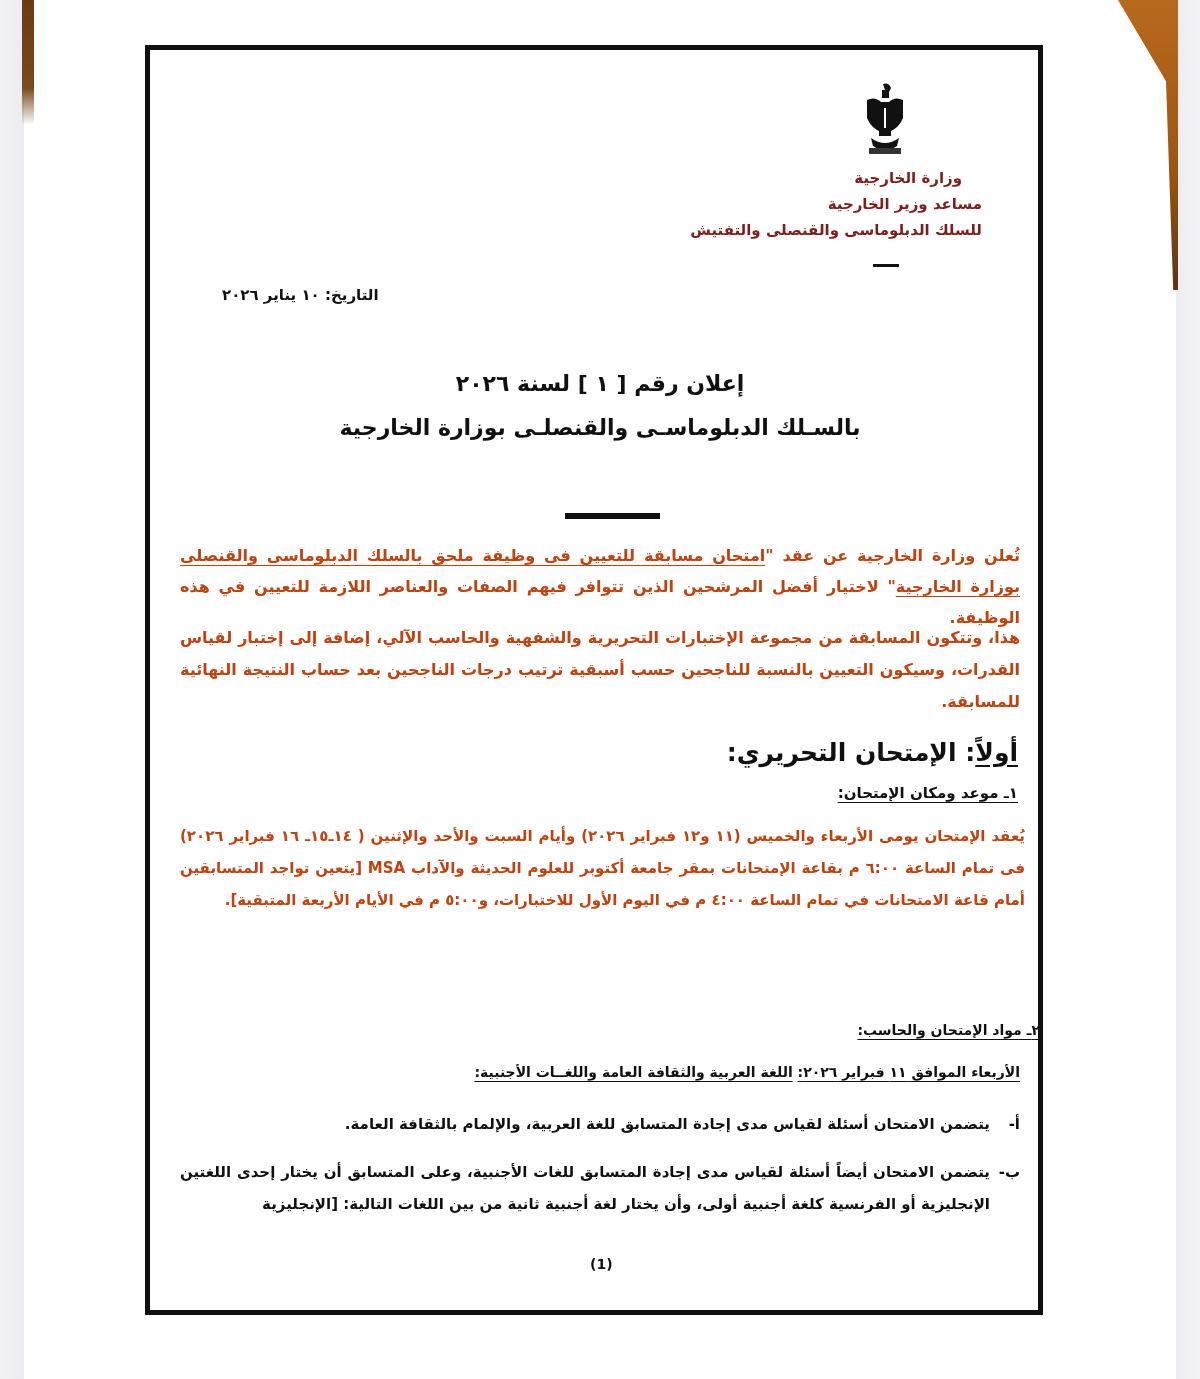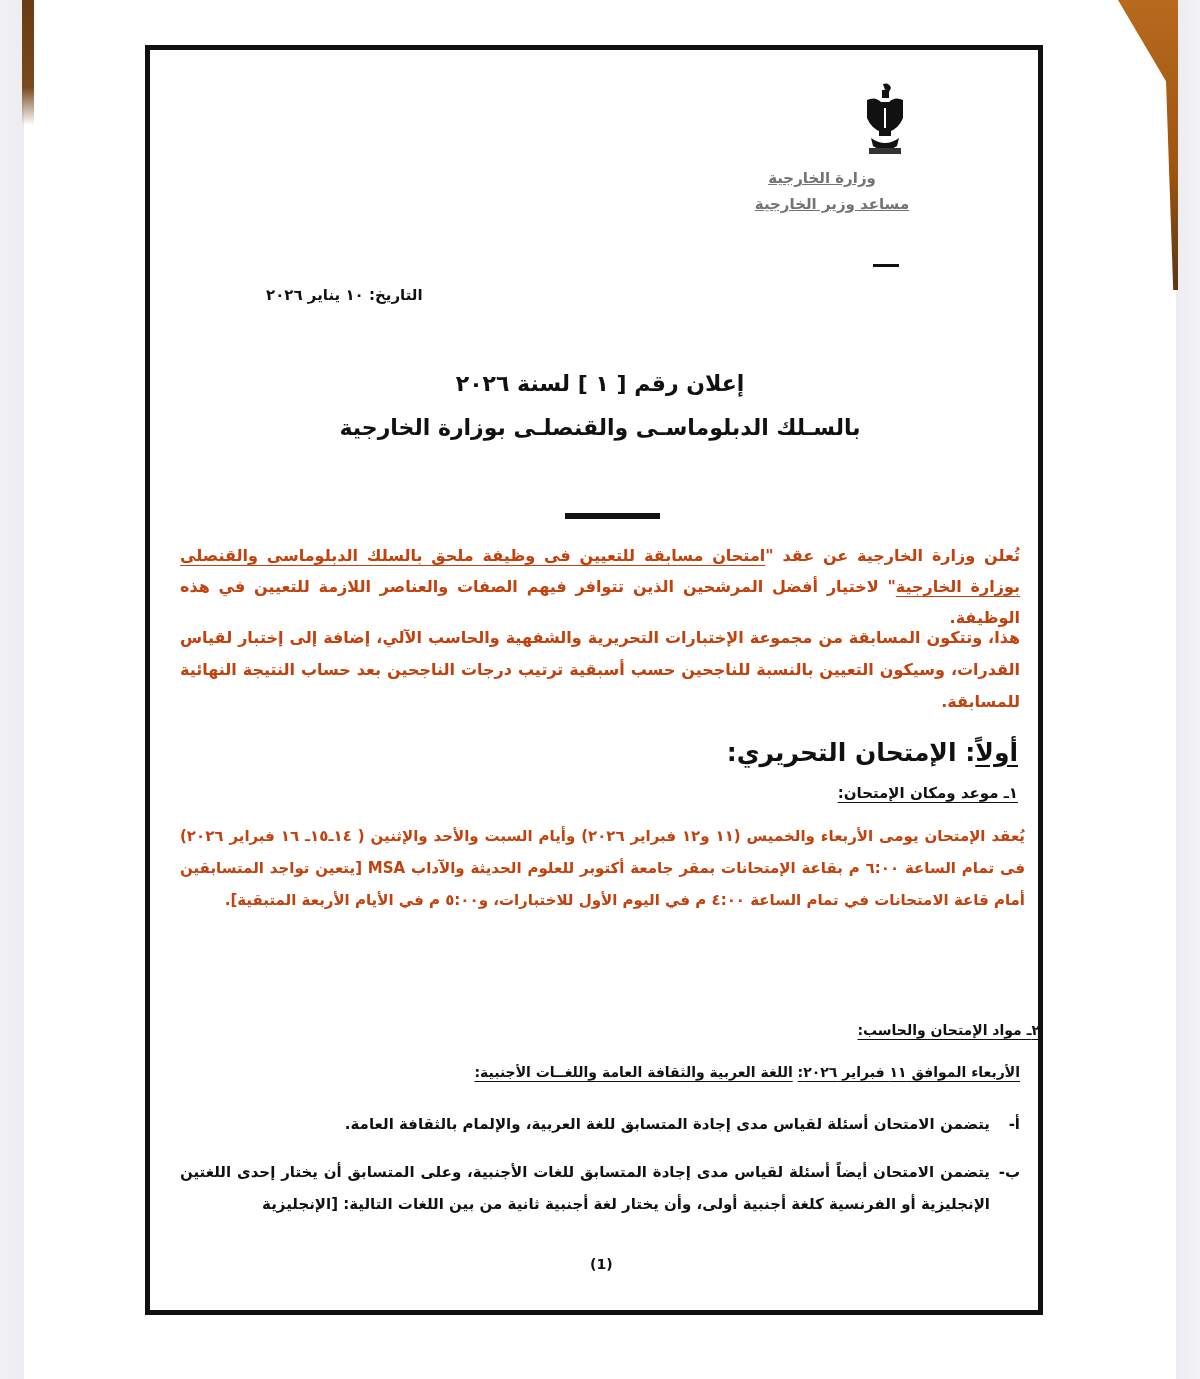--- a/index.html
+++ b/index.html
@@ -28,27 +28,27 @@
     .frame {
       position:absolute; left:145px; top:45px; width:898px; height:1270px;
       border:5px solid #111; box-sizing:border-box;
       background:#fff;
     }
     .emblem {
       position:absolute; left:865px; top:82px; width:40px; height:78px;
     }
     .header-lines {
       position:absolute; right:218px; top:165px; width:300px;
-      text-align:center; direction:rtl; font-weight:bold; font-size:15px; line-height:26px; color:#737373;text-decoration:underline;
+      text-align:right; direction:rtl; font-weight:bold; font-size:15px; line-height:26px; color:#7f1d1d;
     }
     .header-lines .l1 { margin-right:20px; }
     .short-rule { position:absolute; left:873px; top:264px; width:26px; height:3px; background:#111; }
     .date {
       position:absolute; left:222px; top:286px; width:200px; text-align:left;
-      direction:rtl; font-size:15px; font-weight:bold; color:#111;margin-left:44px;
+      direction:rtl; font-size:15px; font-weight:bold; color:#111;
     }
     .title-block {
       position:absolute; left:300px; top:362px; width:600px; text-align:center; direction:rtl;
       font-weight:bold; font-size:22px; line-height:44px; color:#111; letter-spacing:0.3px;
     }
     .title-rule { position:absolute; left:565px; top:513px; width:95px; height:6px; background:#111; }
     .para {
       position:absolute; left:180px; width:840px; direction:rtl; text-align:justify;
       font-size:16px; line-height:31px; font-weight:bold; color:#c2410c;
     }
@@ -77,20 +77,21 @@
   <path d="M38 18 q-8 -4 -14 2 l0 30 q10 -4 14 -14 z" fill="#111"></path>
   <rect x="14" y="20" width="12" height="34" fill="#111"></rect>
   <rect x="19" y="26" width="2" height="20" fill="#fff"></rect>
   <path d="M6 56 q14 10 28 0 l-2 8 q-12 8 -24 0 z" fill="#111"></path>
   <path d="M4 66 h32 v6 h-32z" fill="#333"></path>
 </svg>
 
 <div class="header-lines">
   <div class="l1">وزارة الخارجية</div>
   <div>مساعد وزير الخارجية</div>
+  <div>للسلك الدبلوماسى والقنصلى والتفتيش</div>
 </div>
 <div class="short-rule"></div>
 
 <div class="date">التاريخ: ١٠ يناير ٢٠٢٦</div>
 
 <div class="title-block">
   <div>إعلان رقم [ ١ ] لسنة ٢٠٢٦</div>
   <div>بالسـلك الدبلوماسـى والقنصلـى بوزارة الخارجية</div>
 </div>
 <div class="title-rule"></div>

